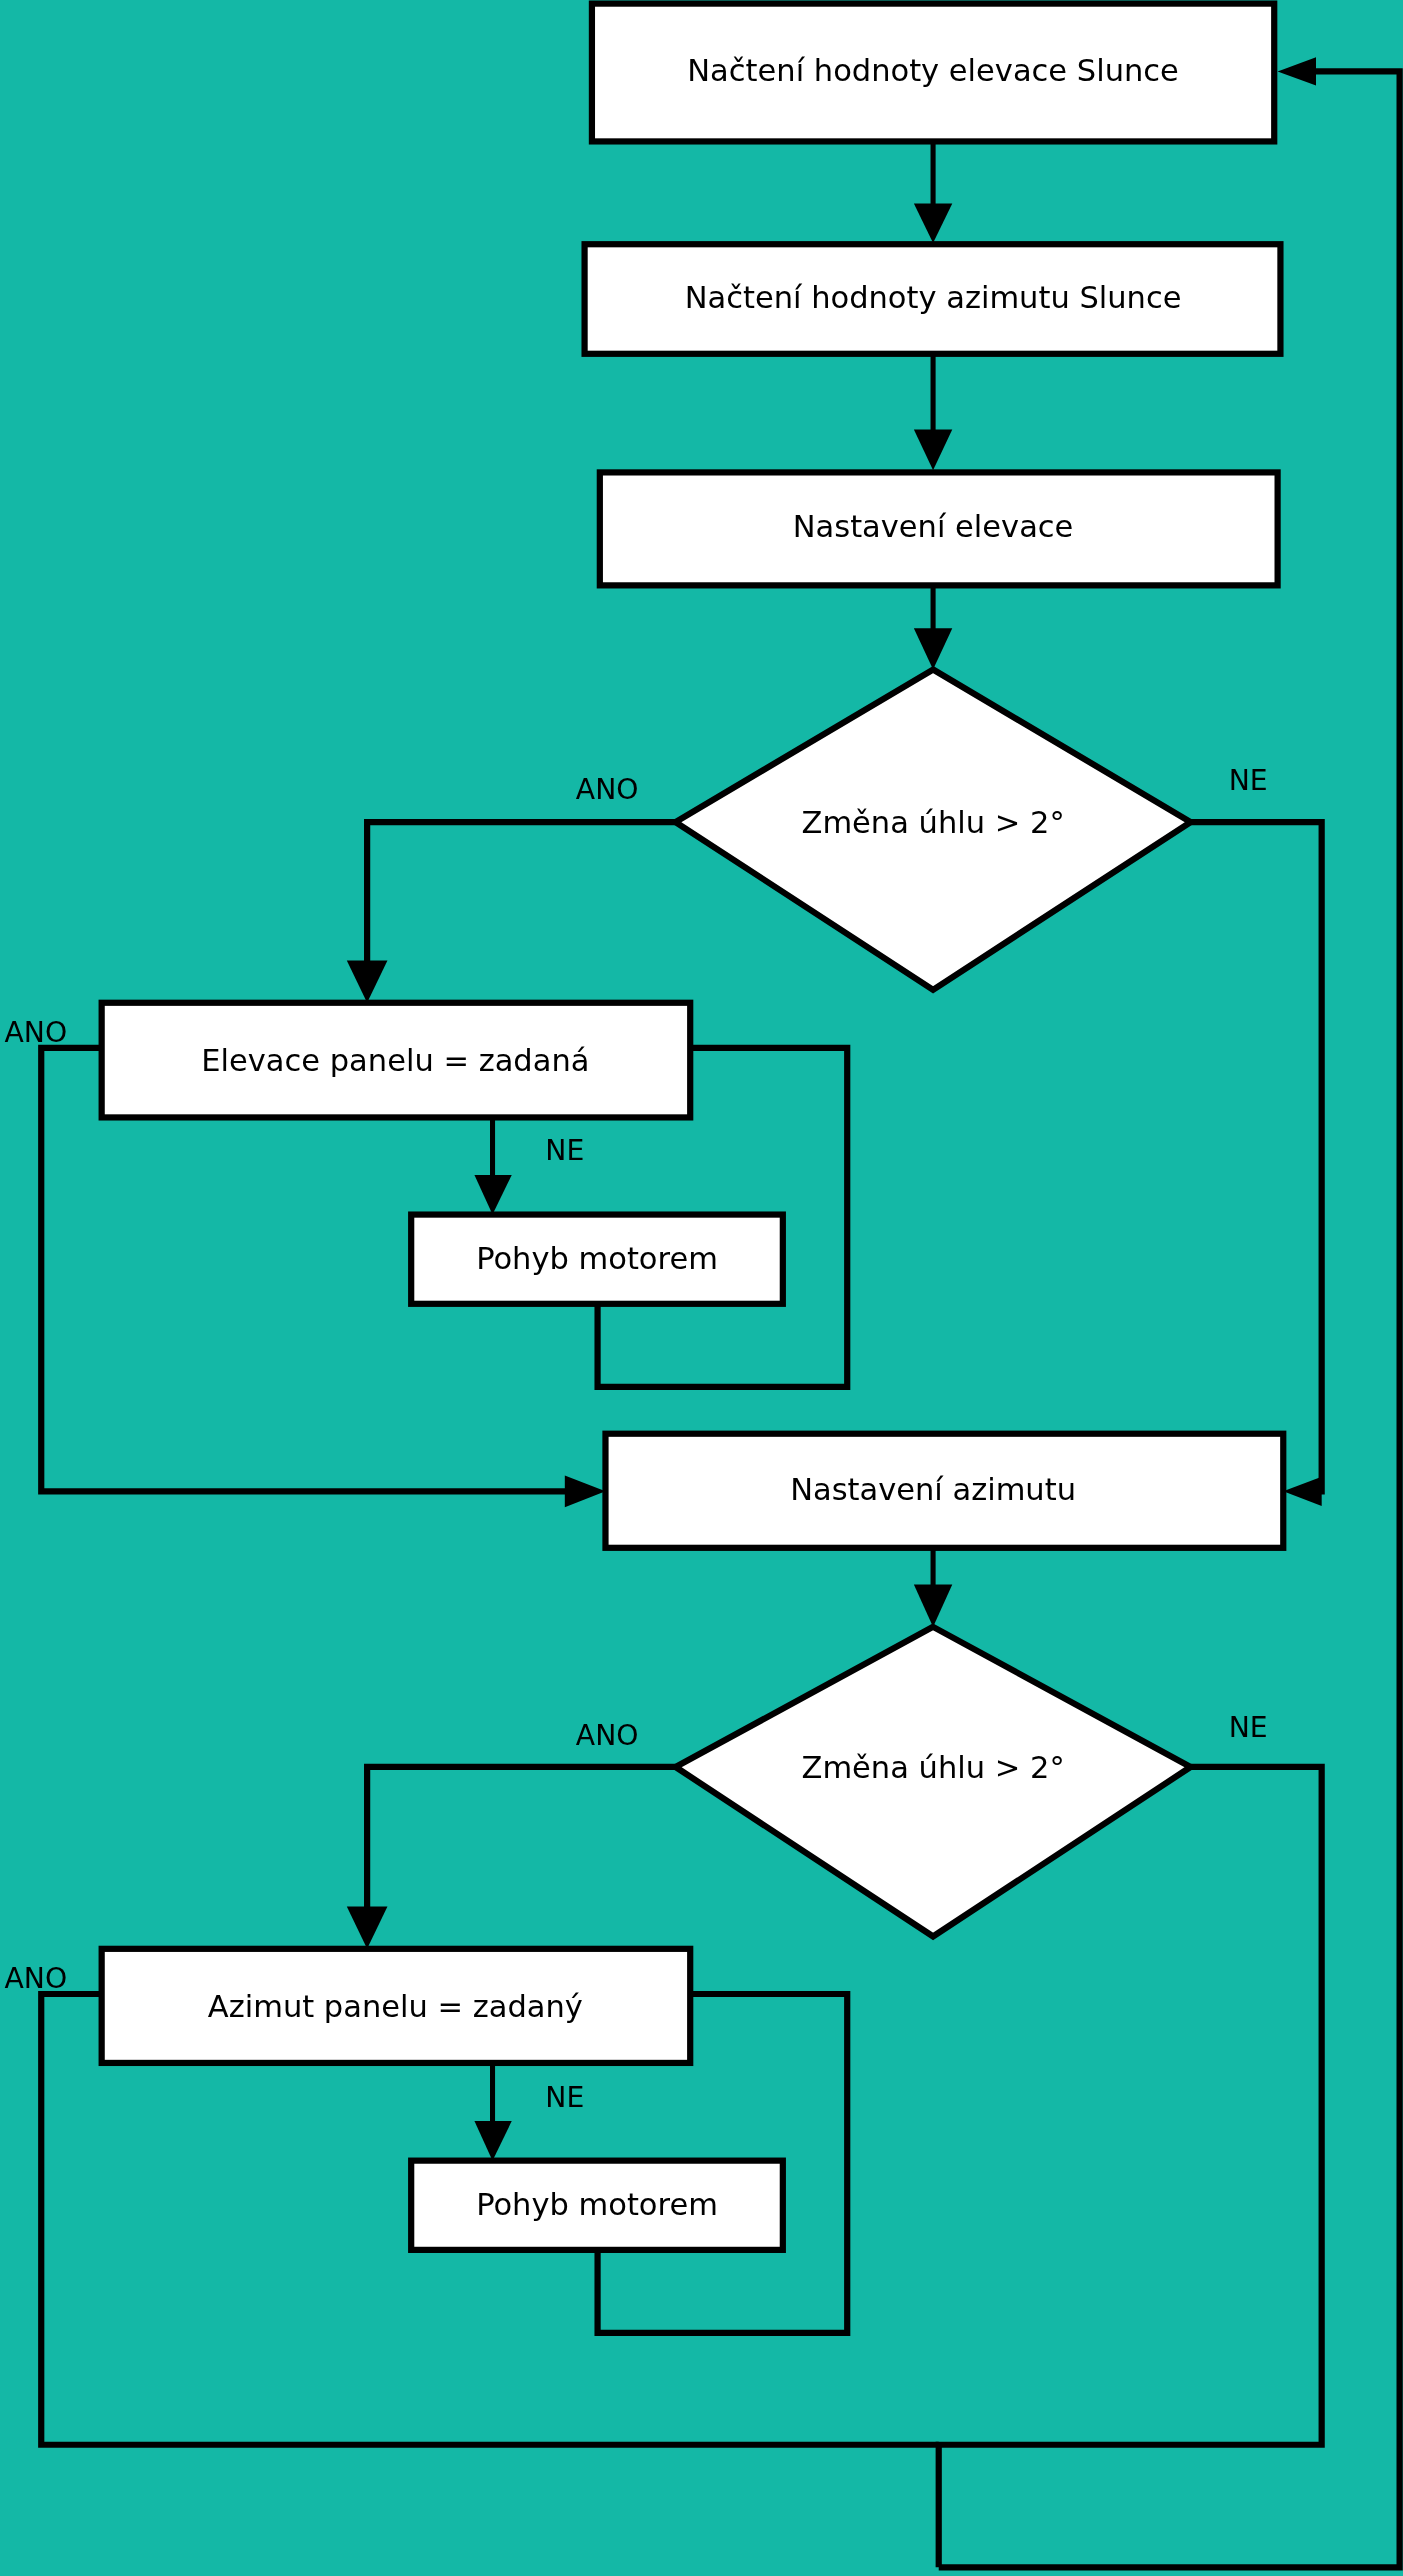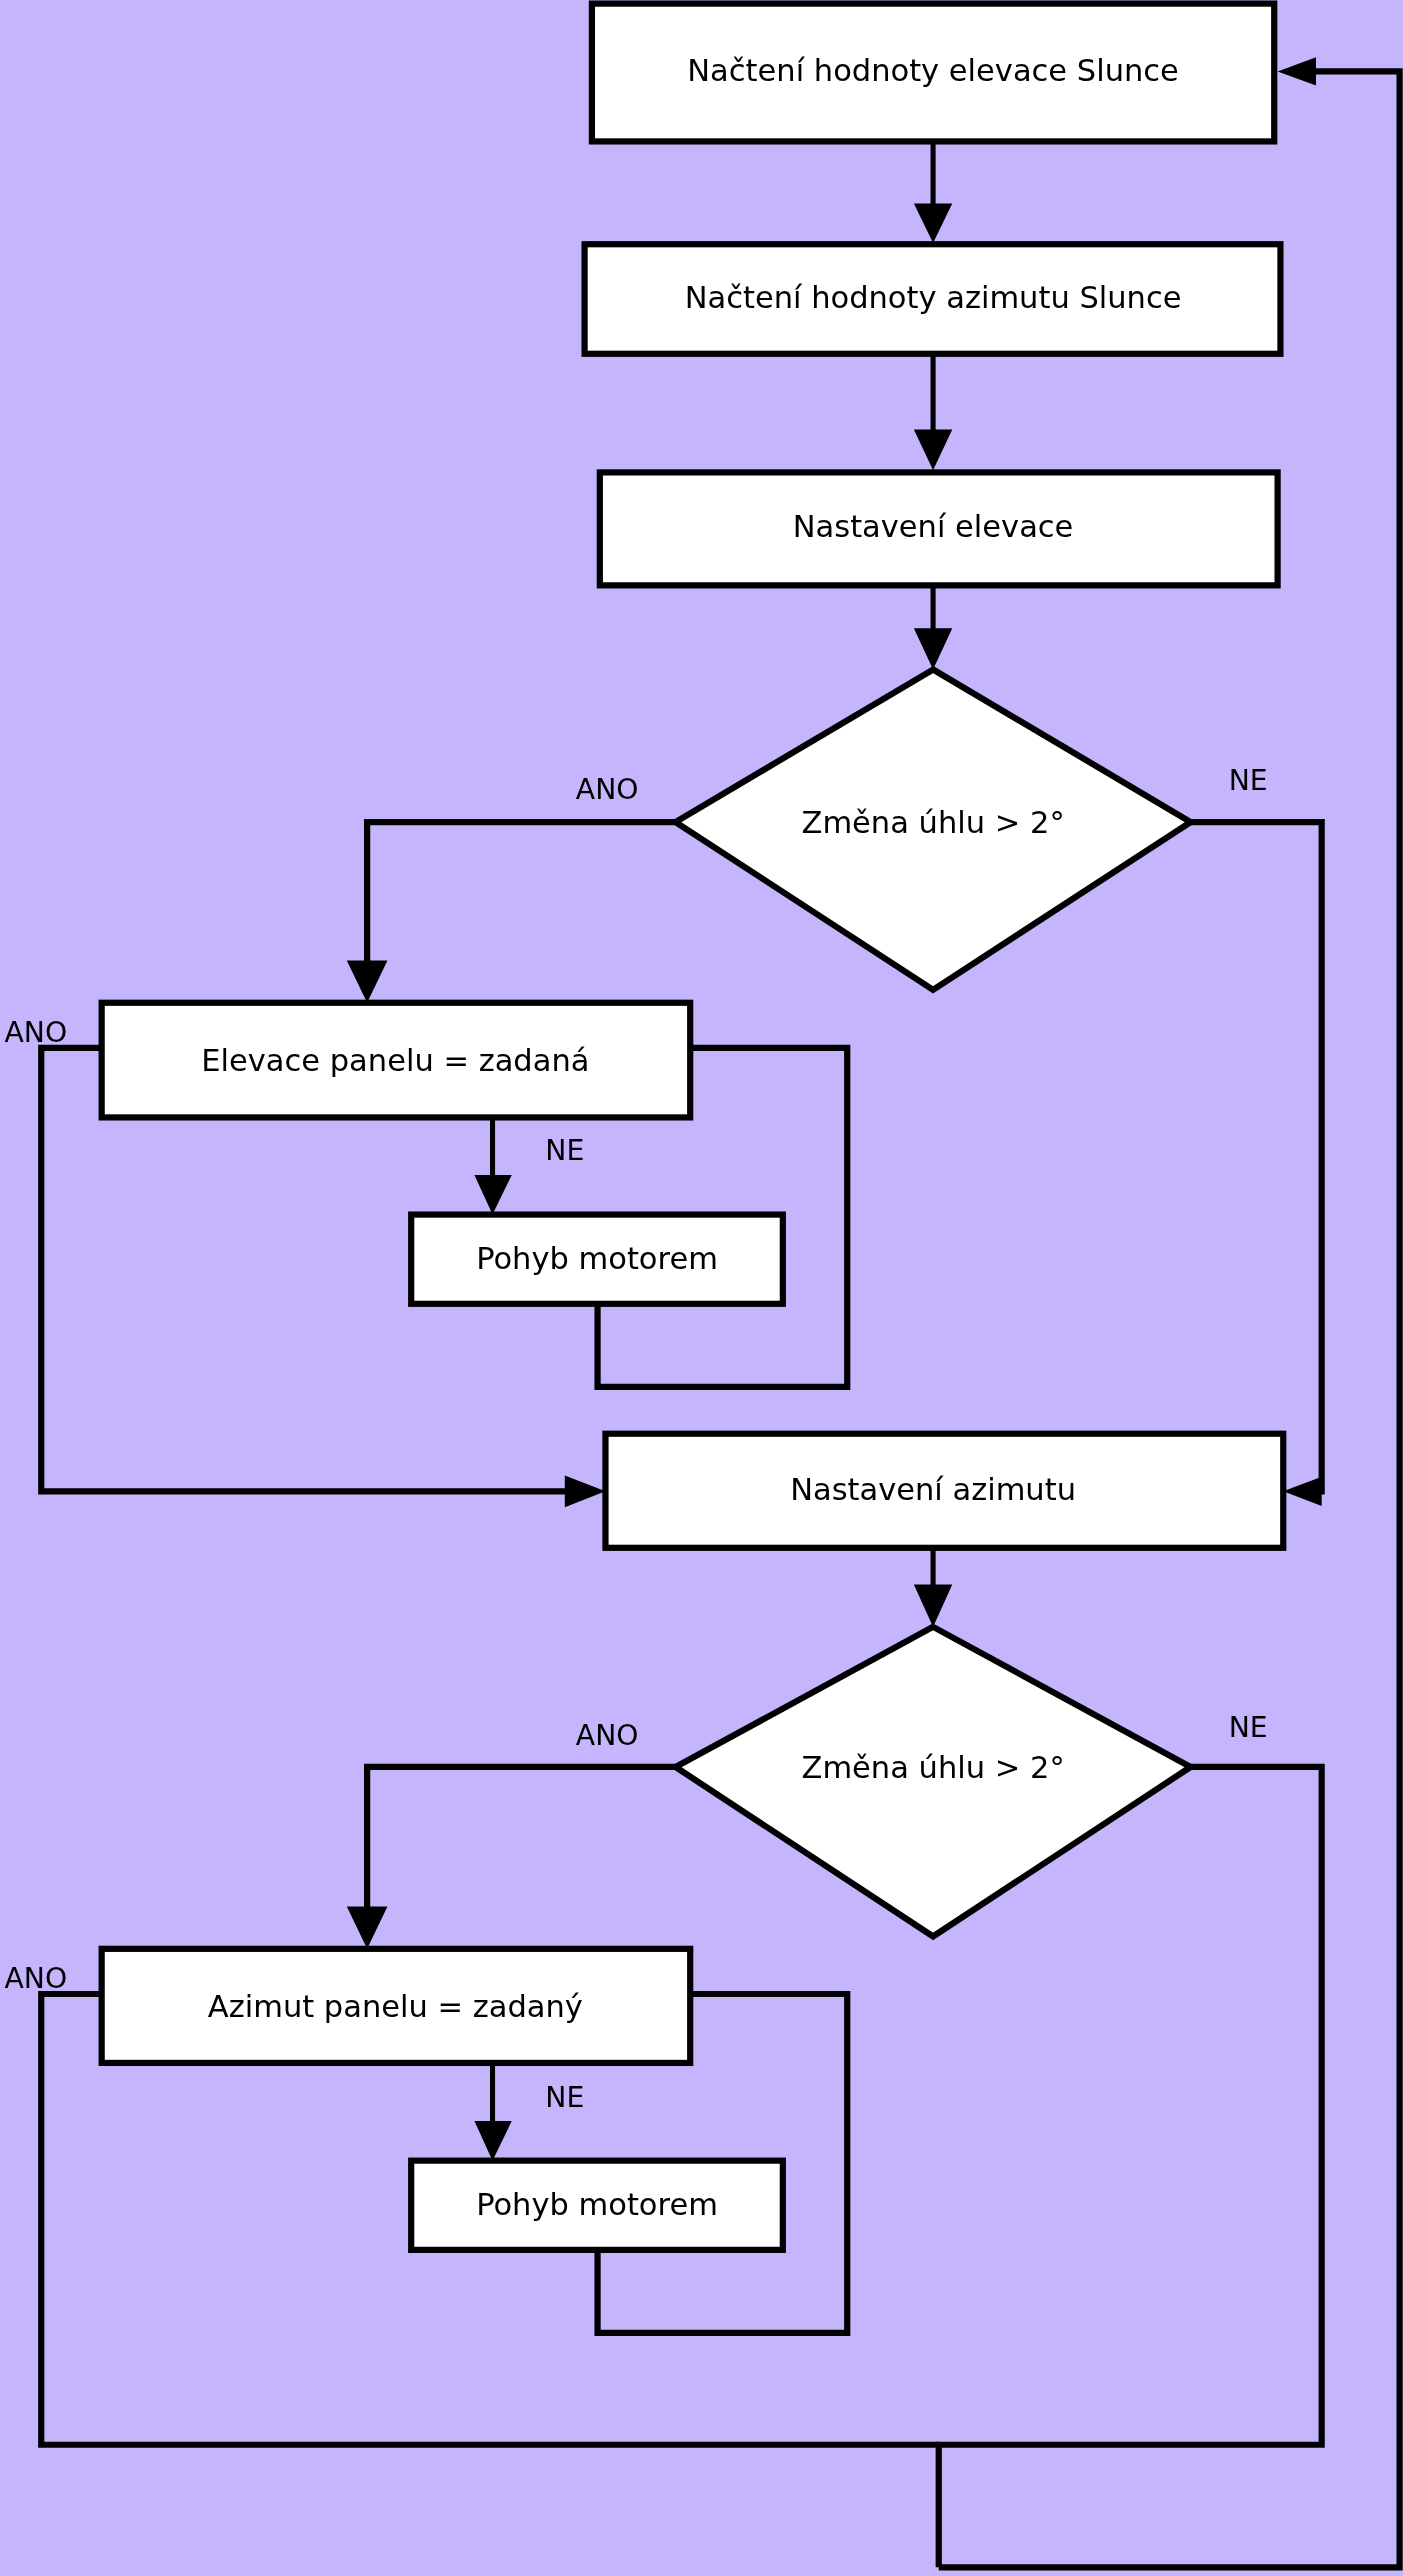--- a/index.html
+++ b/index.html
@@ -11,21 +11,21 @@
   body {
     width: 1403px;
     height: 2576px;
     font-family: "DejaVu Sans", sans-serif;
     overflow: hidden;
   }
   #flow-root {
     position: relative;
     width: 1403px;
     height: 2576px;
-    background: #c4b5fd;
+    background: #14b8a6;
   }
   svg#flow-svg {
     display: block;
     width: 1403px;
     height: 2576px;
   }
   .node-box {
     fill: #ffffff;
     stroke: #000000;
     stroke-width: 11;

